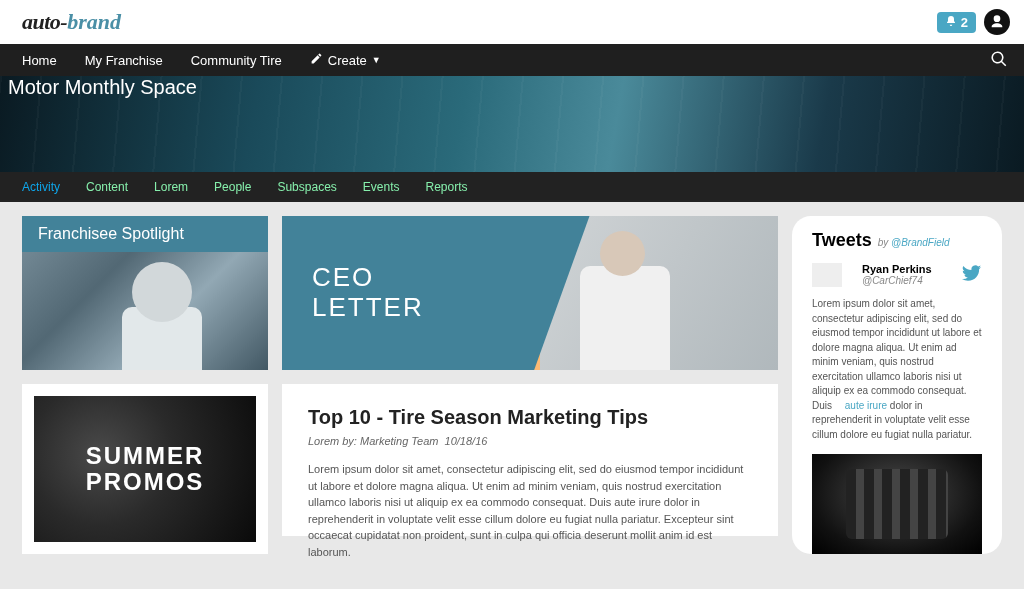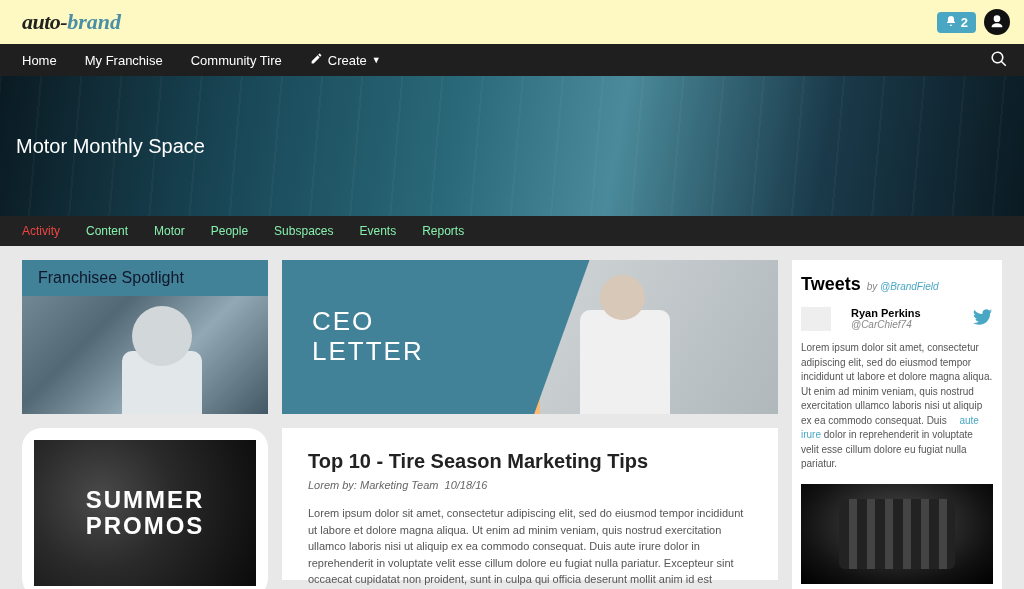--- a/index.html
+++ b/index.html
@@ -1,69 +1,69 @@
 <!DOCTYPE html>
 <html><head>
 <meta charset="utf-8">
 <style>
   * { box-sizing: border-box; margin: 0; padding: 0; }
   body { font-family: Arial, Helvetica, sans-serif; background: #e8e8e8; width: 1024px; height: 589px; overflow: hidden; }
   
-  .top-bar { background: #fef9c3; height: 44px; display: flex; align-items: center; justify-content: space-between; padding: 0 14px 0 22px; }
+  .top-bar { background: #ffffff; height: 44px; display: flex; align-items: center; justify-content: space-between; padding: 0 14px 0 22px; }
   .logo { font-family: Georgia, serif; font-size: 22px; font-weight: bold; }
   .logo .p1 { color: #222; font-style: italic; letter-spacing: -0.5px; }
   .logo .p2 { color: #4a8fa6; font-style: italic; }
   .top-right { display: flex; align-items: center; gap: 8px; }
   .notif { background: #4aa7c4; color: #fff; border-radius: 4px; padding: 3px 8px; display: flex; align-items: center; gap: 4px; font-size: 13px; font-weight: bold; }
   .avatar-circ { width: 26px; height: 26px; background: #111; border-radius: 50%; display: flex; align-items: center; justify-content: center; }
   .avatar-circ svg { width: 16px; height: 16px; fill: #fff; }
   
   .main-nav { background: #1f1f1f; height: 32px; display: flex; align-items: center; justify-content: space-between; padding: 0 16px 0 22px; color: #fff; font-size: 13px; }
   .main-nav-left { display: flex; gap: 28px; }
   .main-nav-item { cursor: pointer; display: flex; align-items: center; gap: 5px; }
   .search-ic svg { width: 18px; height: 18px; fill: #fff; }
   
-  .hero { position: relative; height: 140px; background: linear-gradient(100deg, #0a1a22 0%, #1a4a5a 25%, #2a6a7a 45%, #4a8a9a 60%, #1a3a4a 80%, #0a1a22 100%); display: flex; align-items: center; padding-left: 16px; overflow: hidden; }
+  .hero { position: relative; height: 96px; background: linear-gradient(100deg, #0a1a22 0%, #1a4a5a 25%, #2a6a7a 45%, #4a8a9a 60%, #1a3a4a 80%, #0a1a22 100%); display: flex; padding-left: 8px; overflow: hidden; }
   .hero::before { content: ''; position: absolute; inset: 0; background: repeating-linear-gradient(95deg, rgba(255,255,255,0.03) 0px, rgba(255,255,255,0.03) 2px, transparent 2px, transparent 40px); }
   .hero-title { color: #fff; font-size: 20px; font-weight: 400; position: relative; z-index: 1; }
   
   .sub-nav { background: #222; height: 30px; display: flex; align-items: center; padding-left: 22px; gap: 26px; font-size: 12px; }
   .sub-nav-item { color: #86efac; cursor: pointer; }
-  .sub-nav-item.active { color: #ef4444; }
+  .sub-nav-item.active { color: #0ea5e9; }
   
   .content { display: flex; gap: 14px; padding: 14px 22px; }
   .col-left { width: 246px; display: flex; flex-direction: column; gap: 14px; }
   .col-mid { flex: 1; display: flex; flex-direction: column; gap: 14px; }
   .col-right { width: 210px; }
   
   .card { background: #fff; }
   
   .spotlight { height: 154px; position: relative; overflow: hidden; }
-  .spot-band { background: #428299; color: #0f172a; padding: 9px 16px; font-size: 16px; font-weight: 300; }
+  .spot-band { background: #428299; color: #ffffff; padding: 9px 16px; font-size: 16px; font-weight: 300; }
   .spot-img { height: 118px; background: linear-gradient(135deg, #6a8a9a 0%, #4a6a7a 30%, #8aaaba 60%, #3a5a6a 100%); position: relative; filter: grayscale(30%); }
   .spot-img::after { content:''; position:absolute; left:110px; top:10px; width:60px; height:60px; background:#d0d8dc; border-radius:50%; }
   .spot-img::before { content:''; position:absolute; left:100px; top:55px; width:80px; height:70px; background:#e0e8ec; border-radius:10px 10px 0 0; }
   
-  .promos { height: 170px; padding: 12px; border-radius: 20px; }
+  .promos { height: 170px; padding: 12px; }
   .promos-inner { height: 100%; background: radial-gradient(circle at 30% 40%, #4a4a4a 0%, #2a2a2a 40%, #0a0a0a 100%); display: flex; align-items: center; justify-content: center; flex-direction: column; }
   .promos-inner .txt { color: #fff; font-size: 24px; font-weight: 800; letter-spacing: 2px; line-height: 1.1; text-align: center; }
   
   .ceo { height: 154px; position: relative; overflow: hidden; background: #fdba74; padding-left: 44px; }
   .ceo-poly { position: absolute; left: 0; top: 0; width: 62%; height: 100%; background: #428299; clip-path: polygon(0 0, 100% 0, 82% 100%, 0 100%); display: flex; flex-direction: column; justify-content: center; padding-left: 30px; }
   .ceo-txt { color: #fff; font-size: 26px; font-weight: 300; letter-spacing: 2px; line-height: 1.15; }
   .ceo-img { position: absolute; right: 0; top: 0; width: 48%; height: 100%; background: linear-gradient(120deg, #d0d4d6, #b0b8bc); }
   .ceo-img::after { content:''; position:absolute; left:60px; top:15px; width:45px; height:45px; background:#d8c8b8; border-radius:50%; }
   .ceo-img::before { content:''; position:absolute; left:40px; top:50px; width:90px; height:110px; background:#f0f0f0; border-radius:10px 10px 0 0; }
   
   .article { padding: 22px 26px; height: 152px; }
   .art-title { font-size: 20px; font-weight: bold; color: #222; margin-bottom: 6px; }
   .art-meta { font-size: 11px; font-style: italic; color: #666; margin-bottom: 14px; }
   .art-body { font-size: 11px; color: #555; line-height: 1.5; }
   
-  .tweets { padding: 14px 9px; height: 338px; }
+  .tweets { padding: 14px 20px; height: 338px; border-radius: 19px; }
   .tw-head { display: flex; align-items: baseline; gap: 6px; margin-bottom: 12px; }
   .tw-title { font-size: 18px; font-weight: bold; }
   .tw-by { font-size: 10px; font-style: italic; color: #888; text-align: right; }
   .tw-by a { color: #4aa7c4; text-decoration: none; }
   .tw-user-row { display: flex; align-items: flex-start; gap: 20px; margin-bottom: 10px; }
   .tw-av { width: 30px; height: 24px; background: #eee; }
   .tw-uname { font-size: 11px; font-weight: bold; }
   .tw-uhandle { font-size: 10px; font-style: italic; color: #888; }
   .tw-bird { margin-left: auto; }
   .tw-bird svg { width: 20px; height: 20px; fill: #4aa7c4; }
@@ -118,21 +118,21 @@
   </div>
 </div>
 
 <div class="hero">
   <div class="hero-title">Motor Monthly Space</div>
 </div>
 
 <div class="sub-nav" id="subnav">
     <div class="sub-nav-item active">Activity</div>
     <div class="sub-nav-item">Content</div>
-    <div class="sub-nav-item">Motor</div>
+    <div class="sub-nav-item">Lorem</div>
     <div class="sub-nav-item">People</div>
     <div class="sub-nav-item">Subspaces</div>
     <div class="sub-nav-item">Events</div>
     <div class="sub-nav-item">Reports</div>
   </div>
 
 <div class="content">
   <div class="col-left">
     <div class="card spotlight">
       <div class="spot-band">Franchisee Spotlight</div>

